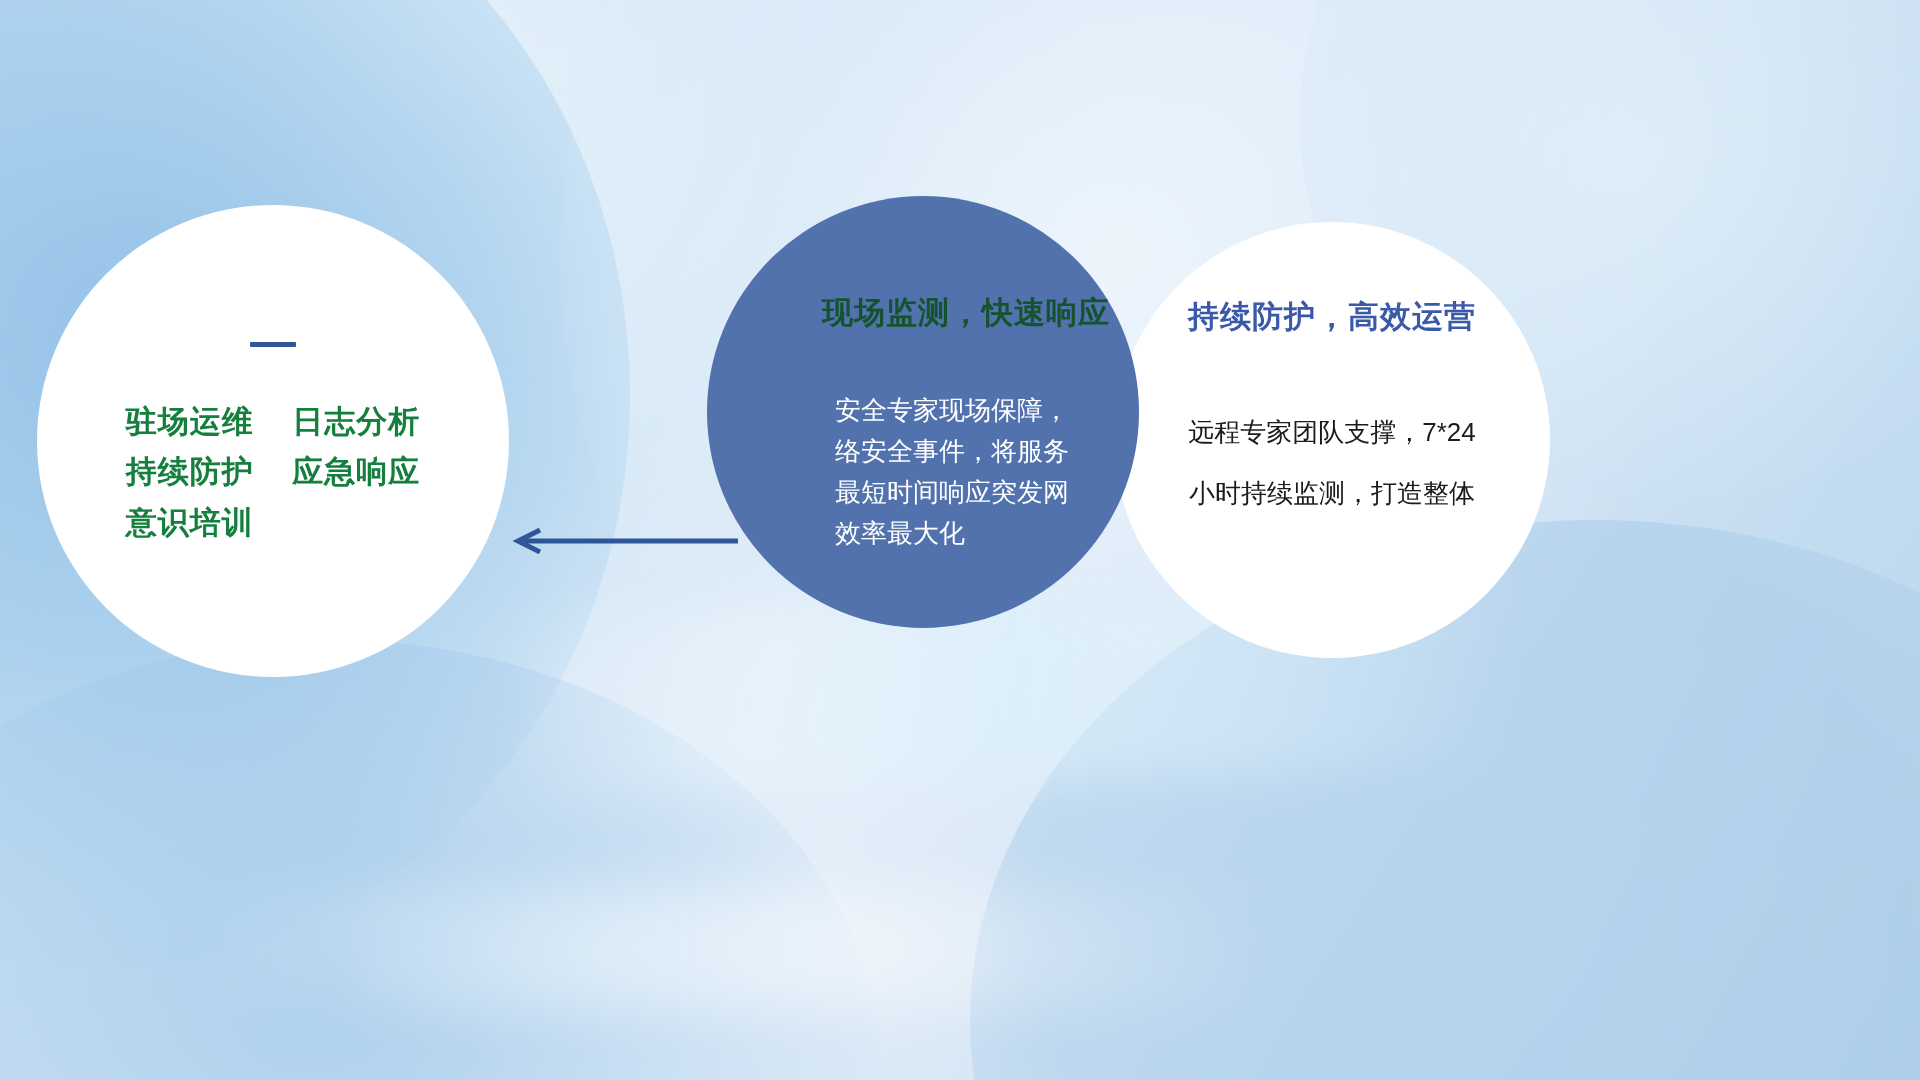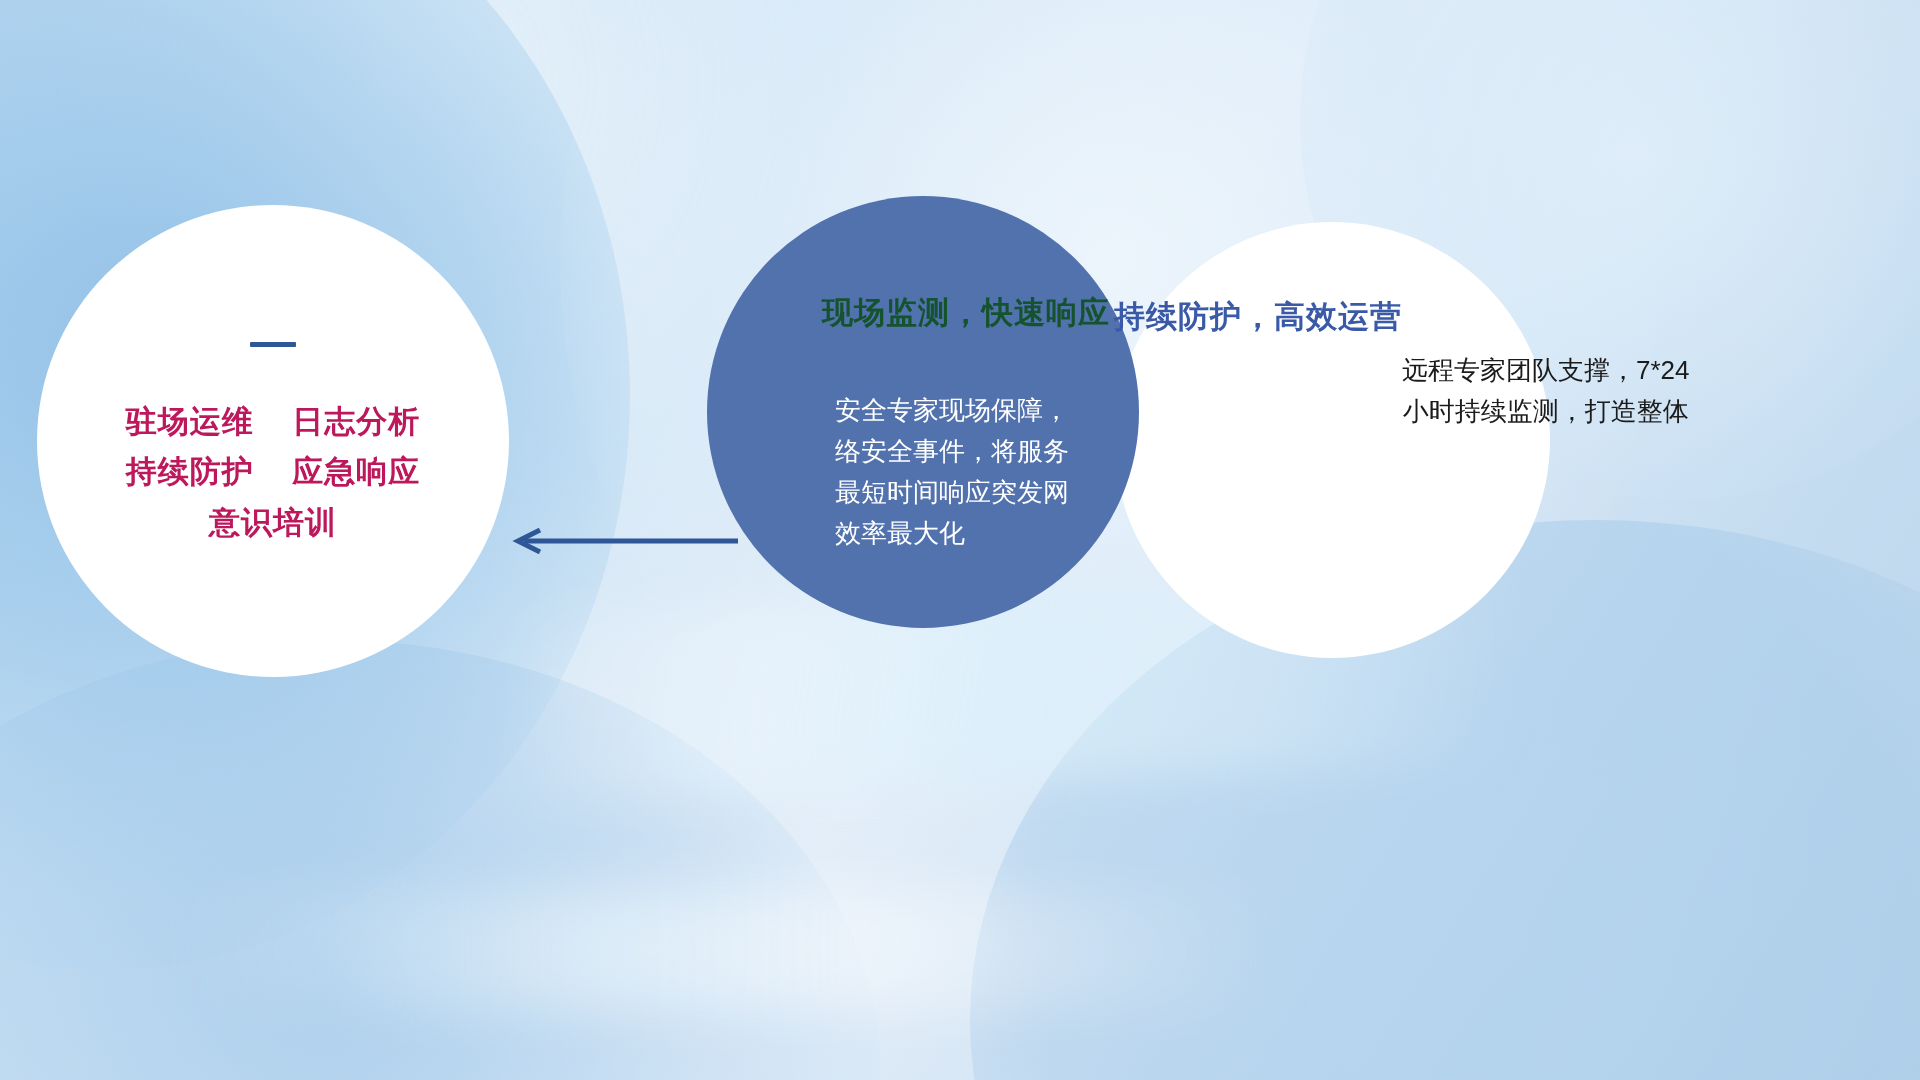--- a/index.html
+++ b/index.html
@@ -171,22 +171,22 @@
     box-sizing: border-box;
   }
   .left-dash {
     width: 46px;
     height: 5px;
     background: #2f5697;
     margin-bottom: 50px;
     border-radius: 1px;
   }
   .left-lines {
-    text-align: center;
-    color: #be185d;
+    text-align: left;
+    color: #15803d;
     font-weight: bold;
     font-size: 31px;
     line-height: 1.62;
     letter-spacing: 1px;
   }
   .left-line { white-space: pre; }
 
   
   .mid-content {
     position: absolute;
@@ -222,40 +222,41 @@
 
   
   .right-content {
     position: absolute;
     left: 1114px;
     top: 222px;
     width: 436px;
     height: 436px;
     z-index: 8;
     display: flex;
-    flex-direction: row;
+    flex-direction: column;
+    align-items: center;
     box-sizing: border-box;
     padding: 74px 0 0 0;
   }
   .right-title {
     color: #3a5aa8;
     font-weight: bold;
     font-size: 31px;
     letter-spacing: 1px;
     white-space: nowrap;
   }
   .right-body {
     margin-top: 54px;
     color: #1b1b1b;
     font-size: 26px;
     line-height: 1.56;
     text-align: center;
     max-width: 390px;
   }
-  .right-body-line { display: block; white-space: nowrap; }
+  .right-body-line { display: block; white-space: nowrap; margin-top: 20px; }
 
   
   .arrow {
     position: absolute;
     left: 500px;
     top: 528px;
     width: 240px;
     height: 26px;
     z-index: 6;
   }

